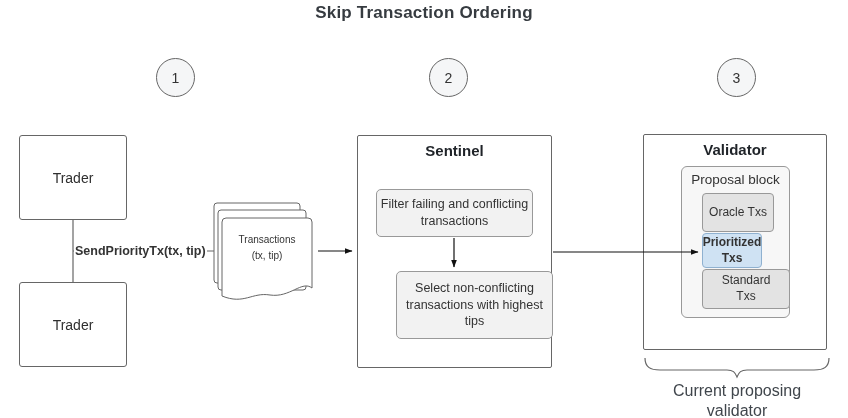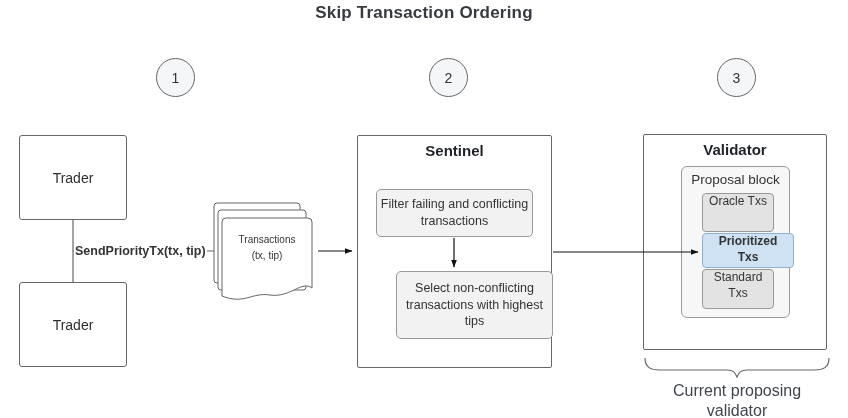--- a/index.html
+++ b/index.html
@@ -36,28 +36,28 @@
                  display:flex; align-items:center; justify-content:center; text-align:center;
                  font-size:12.5px; color:#333; line-height:1.35; padding:3px; z-index:2; }
   .filter-box { left:376px; top:189px; width:157px; height:48px; }
   .select-box { left:396px; top:271px; width:157px; height:68px; }
 
   .proposal-block { position:absolute; left:681px; top:166px; width:109px; height:152px;
                     background:#f7f7f7; border:1px solid #999; border-radius:6px; z-index:2; }
   .proposal-label { position:absolute; top:5px; left:0; width:100%; text-align:center;
                     font-size:13.5px; color:#333; }
   .tx-block { position:absolute; border:1px solid #999; border-radius:4px;
-              display:flex; align-items:flex-start; justify-content:center; text-align:center;
+              display:flex; align-items:center; justify-content:center; text-align:center;
               font-size:12px; color:#333; line-height:1.3; z-index:3; }
   .tx-block .inner { width:64px; }
   .tx-gray { background:#e3e3e3; }
   .tx-blue { background:#cfe2f3; border-color:#8fb1d0; font-weight:bold; }
   .oracle      { left:702px; top:193px; width:72px; height:39px; }
-  .prioritized { left:702px; top:233px; width:92px; height:35px; }
-  .standard    { left:702px; top:269px; width:72px; height:40px; }
+  .prioritized { left:702px; top:233px; width:60px; height:35px; }
+  .standard    { left:702px; top:269px; width:88px; height:40px; }
 
   .caption { position:absolute; left:652px; top:381px; width:170px; text-align:center;
              font-size:16px; color:#40464c; line-height:1.22; }
 
   svg.layer { position:absolute; left:0; top:0; width:848px; height:418px; }
   svg.under { z-index:1; } svg.over { z-index:3; pointer-events:none; }
 </style>
 </head>
 <body>
 

